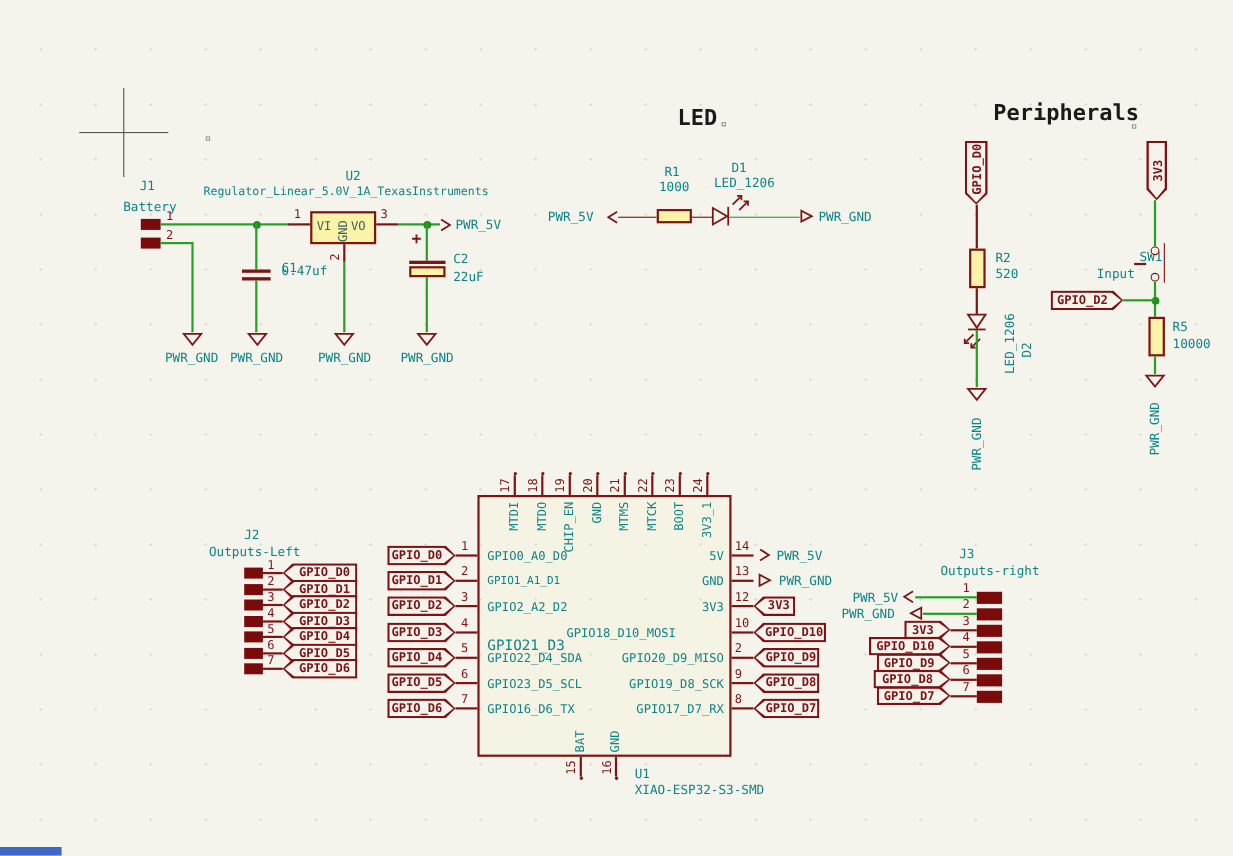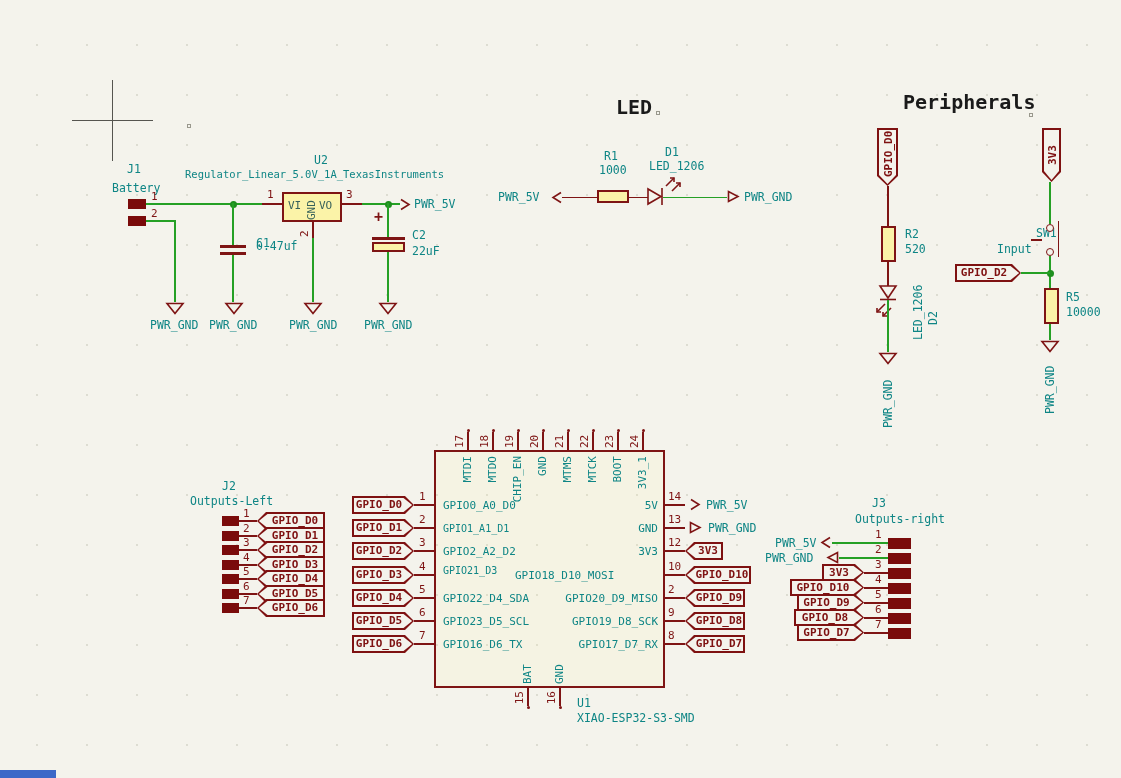--- a/index.html
+++ b/index.html
@@ -255,21 +255,21 @@
   <div class="stub" style="left:414px;top:550.2px;width:20px;height:1.5px"></div>
   <div class="m" style="left:419px;top:537px">3</div>
   <div class="t" style="left:443px;top:545px;font-size:11px">GPIO2_A2_D2</div>
   <div class="glabel tipR" style="left:352px;top:566px;width:62px">
       <div class="shp"></div>
       <div class="in"></div>
       <div class="txt" style="line-height:18px;padding-right:8px">GPIO_D3</div>
     </div>
   <div class="stub" style="left:414px;top:574.2px;width:20px;height:1.5px"></div>
   <div class="m" style="left:419px;top:561px">4</div>
-  <div class="t" style="left:443px;top:564px;font-size:10px">GPIO21_D3</div>
+  <div class="t" style="left:443px;top:581px;font-size:13px">GPIO21_D3</div>
   <div class="glabel tipR" style="left:352px;top:589px;width:62px">
       <div class="shp"></div>
       <div class="in"></div>
       <div class="txt" style="line-height:18px;padding-right:8px">GPIO_D4</div>
     </div>
   <div class="stub" style="left:414px;top:597.2px;width:20px;height:1.5px"></div>
   <div class="m" style="left:419px;top:584px">5</div>
   <div class="t" style="left:443px;top:592px;font-size:11px">GPIO22_D4_SDA</div>
   <div class="glabel tipR" style="left:352px;top:612px;width:62px">
       <div class="shp"></div>

